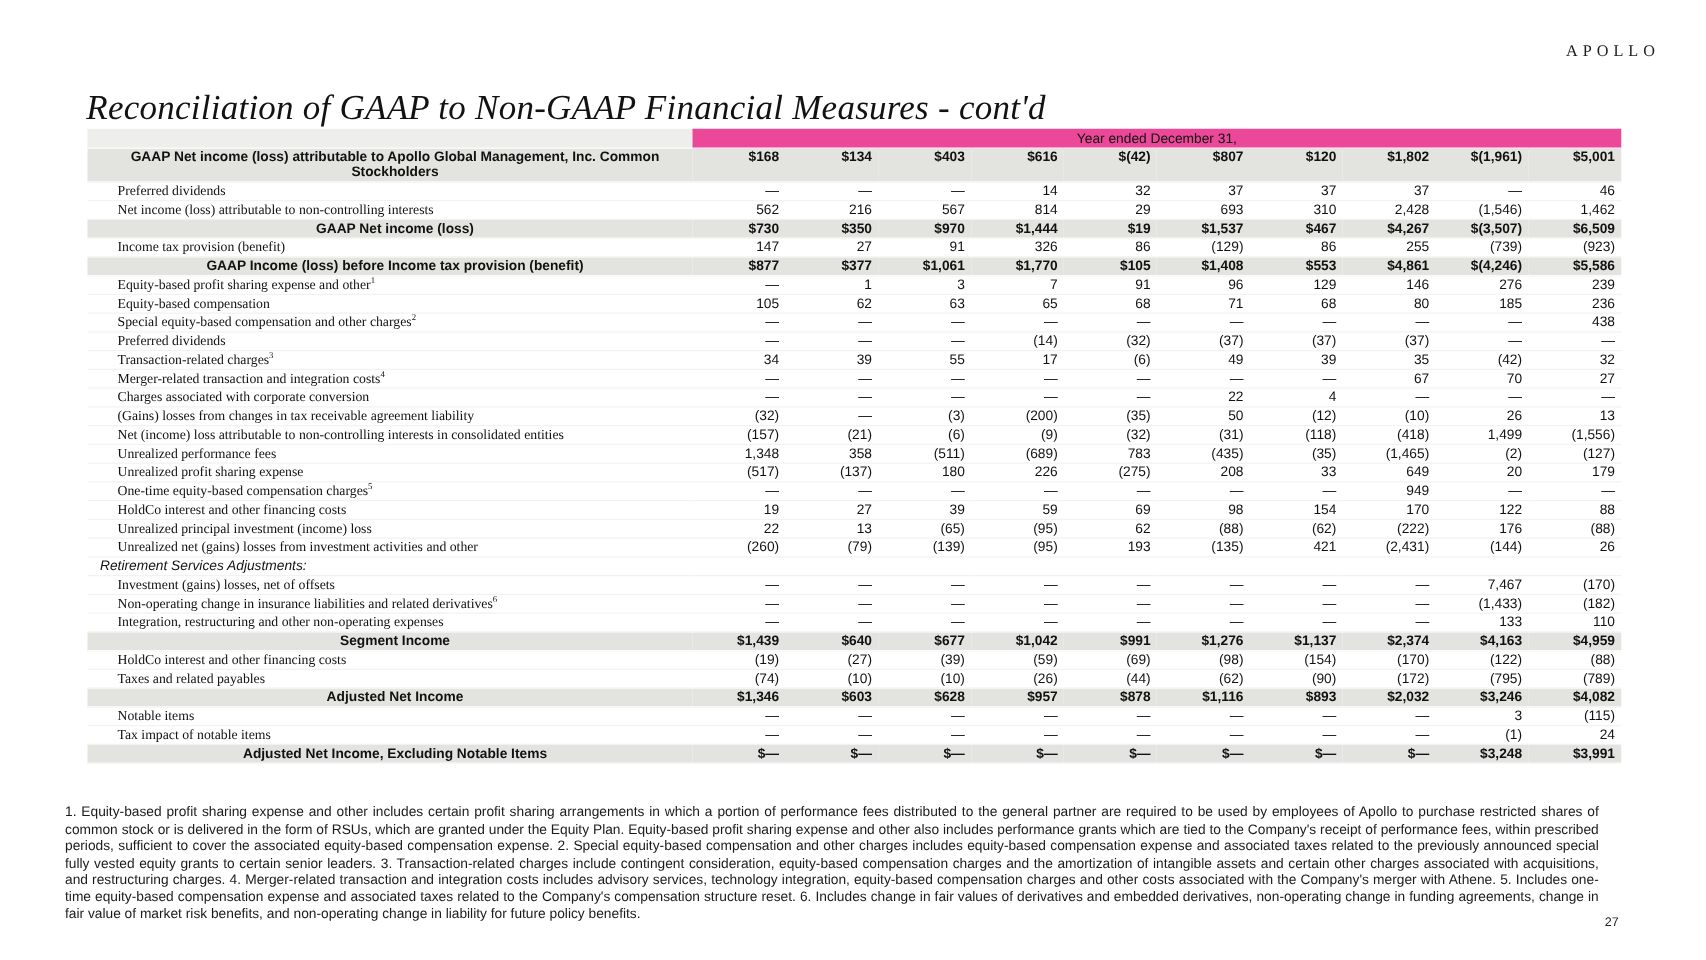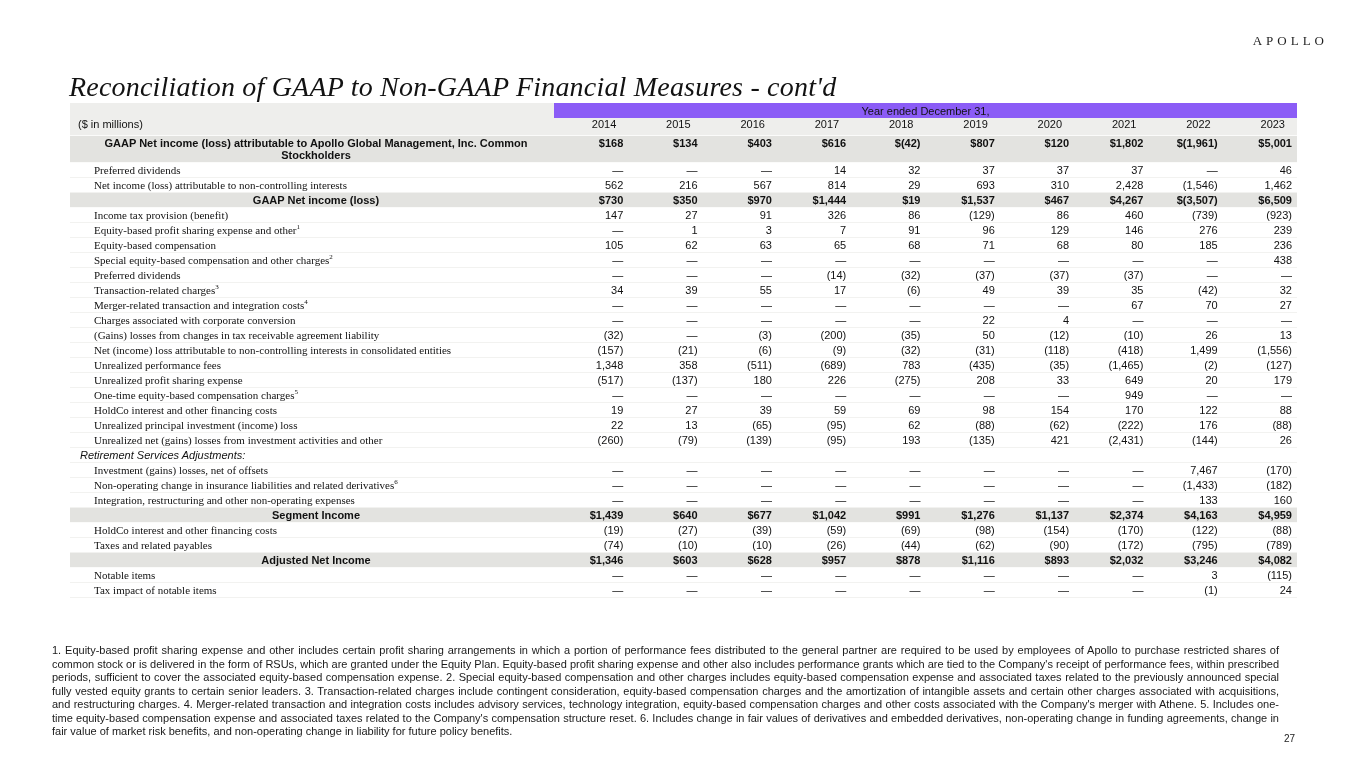--- a/index.html
+++ b/index.html
@@ -20,21 +20,21 @@
     font-family:"Liberation Serif", serif; font-size:28px; font-weight:400; color:#121212;
     letter-spacing:0.2px;
     font-style:italic;
   }
 
   .table-wrap { position:absolute; left:70px; top:103px; width:1227px; }
   table { border-collapse:collapse; width:100%; table-layout:fixed; font-size:11px; color:#111; }
   col.c-label { width:484px; }
 
   thead tr.group-row th {
-    background:#8b5cf6; font-weight:400; font-size:11px; text-align:center;
+    background:#ec4899; font-weight:400; font-size:11px; text-align:center;
     padding:2px 0 0 0; line-height:13px;
   }
   thead tr.group-row th.corner { background:#eeeeec; }
   thead tr.head-row th {
     background:#eeeeec; font-weight:400; font-size:11px; line-height:13px;
     padding:0 12px 4px 0; text-align:right;
   }
   thead tr.head-row th.unit { text-align:left; padding:0 0 4px 8px; }
 
   tbody td { line-height:12px; padding:1px 0; vertical-align:top; }
@@ -67,33 +67,20 @@
   <div class="table-wrap">
     <table>
       <colgroup>
         <col class="c-label">
       </colgroup>
       <thead>
         <tr class="group-row">
           <th class="corner"></th>
           <th id="group-th" colspan="10">Year ended December 31,</th>
         </tr>
-        <tr class="head-row" id="head-row">
-          <th class="unit">($ in millions)</th>
-        <th>2014</th>
-            <th>2015</th>
-            <th>2016</th>
-            <th>2017</th>
-            <th>2018</th>
-            <th>2019</th>
-            <th>2020</th>
-            <th>2021</th>
-            <th>2022</th>
-            <th>2023</th>
-          </tr>
       </thead>
       <tbody id="table-body">
           <tr class="total">
             <td class="lbl">GAAP Net income (loss) attributable to Apollo Global Management, Inc. Common Stockholders</td>
             <td class="val">$168</td>
             <td class="val">$134</td>
             <td class="val">$403</td>
             <td class="val">$616</td>
             <td class="val">$(42)</td>
             <td class="val">$807</td>
@@ -143,23 +130,36 @@
           </tr>
           <tr class="item">
             <td class="lbl">Income tax provision (benefit)</td>
             <td class="val">147</td>
             <td class="val">27</td>
             <td class="val">91</td>
             <td class="val">326</td>
             <td class="val">86</td>
             <td class="val">(129)</td>
             <td class="val">86</td>
-            <td class="val">460</td>
+            <td class="val">255</td>
             <td class="val">(739)</td>
             <td class="val">(923)</td>
+          </tr>
+          <tr class="total">
+            <td class="lbl">GAAP Income (loss) before Income tax provision (benefit)</td>
+            <td class="val">$877</td>
+            <td class="val">$377</td>
+            <td class="val">$1,061</td>
+            <td class="val">$1,770</td>
+            <td class="val">$105</td>
+            <td class="val">$1,408</td>
+            <td class="val">$553</td>
+            <td class="val">$4,861</td>
+            <td class="val">$(4,246)</td>
+            <td class="val">$5,586</td>
           </tr>
           <tr class="item">
             <td class="lbl">Equity-based profit sharing expense and other<sup>1</sup></td>
             <td class="val">—</td>
             <td class="val">1</td>
             <td class="val">3</td>
             <td class="val">7</td>
             <td class="val">91</td>
             <td class="val">96</td>
             <td class="val">129</td>
@@ -392,21 +392,21 @@
             <td class="lbl">Integration, restructuring and other non-operating expenses</td>
             <td class="val">—</td>
             <td class="val">—</td>
             <td class="val">—</td>
             <td class="val">—</td>
             <td class="val">—</td>
             <td class="val">—</td>
             <td class="val">—</td>
             <td class="val">—</td>
             <td class="val">133</td>
-            <td class="val">160</td>
+            <td class="val">110</td>
           </tr>
           <tr class="total">
             <td class="lbl">Segment Income</td>
             <td class="val">$1,439</td>
             <td class="val">$640</td>
             <td class="val">$677</td>
             <td class="val">$1,042</td>
             <td class="val">$991</td>
             <td class="val">$1,276</td>
             <td class="val">$1,137</td>
@@ -472,19 +472,32 @@
             <td class="val">—</td>
             <td class="val">—</td>
             <td class="val">—</td>
             <td class="val">—</td>
             <td class="val">—</td>
             <td class="val">—</td>
             <td class="val">—</td>
             <td class="val">(1)</td>
             <td class="val">24</td>
           </tr>
+          <tr class="total">
+            <td class="lbl">Adjusted Net Income, Excluding Notable Items</td>
+            <td class="val">$—</td>
+            <td class="val">$—</td>
+            <td class="val">$—</td>
+            <td class="val">$—</td>
+            <td class="val">$—</td>
+            <td class="val">$—</td>
+            <td class="val">$—</td>
+            <td class="val">$—</td>
+            <td class="val">$3,248</td>
+            <td class="val">$3,991</td>
+          </tr>
         </tbody>
     </table>
   </div>
 
   <div class="footnotes">1. Equity-based profit sharing expense and other includes certain profit sharing arrangements in which a portion of performance fees distributed to the general partner are required to be used by employees of Apollo to purchase restricted shares of common stock or is delivered in the form of RSUs, which are granted under the Equity Plan. Equity-based profit sharing expense and other also includes performance grants which are tied to the Company's receipt of performance fees, within prescribed periods, sufficient to cover the associated equity-based compensation expense. 2. Special equity-based compensation and other charges includes equity-based compensation expense and associated taxes related to the previously announced special fully vested equity grants to certain senior leaders. 3. Transaction-related charges include contingent consideration, equity-based compensation charges and the amortization of intangible assets and certain other charges associated with acquisitions, and restructuring charges. 4. Merger-related transaction and integration costs includes advisory services, technology integration, equity-based compensation charges and other costs associated with the Company's merger with Athene. 5. Includes one-time equity-based compensation expense and associated taxes related to the Company's compensation structure reset. 6. Includes change in fair values of derivatives and embedded derivatives, non-operating change in funding agreements, change in fair value of market risk benefits, and non-operating change in liability for future policy benefits.</div>
   <div class="page-num">27</div>
 </div>
 
 </body></html>

